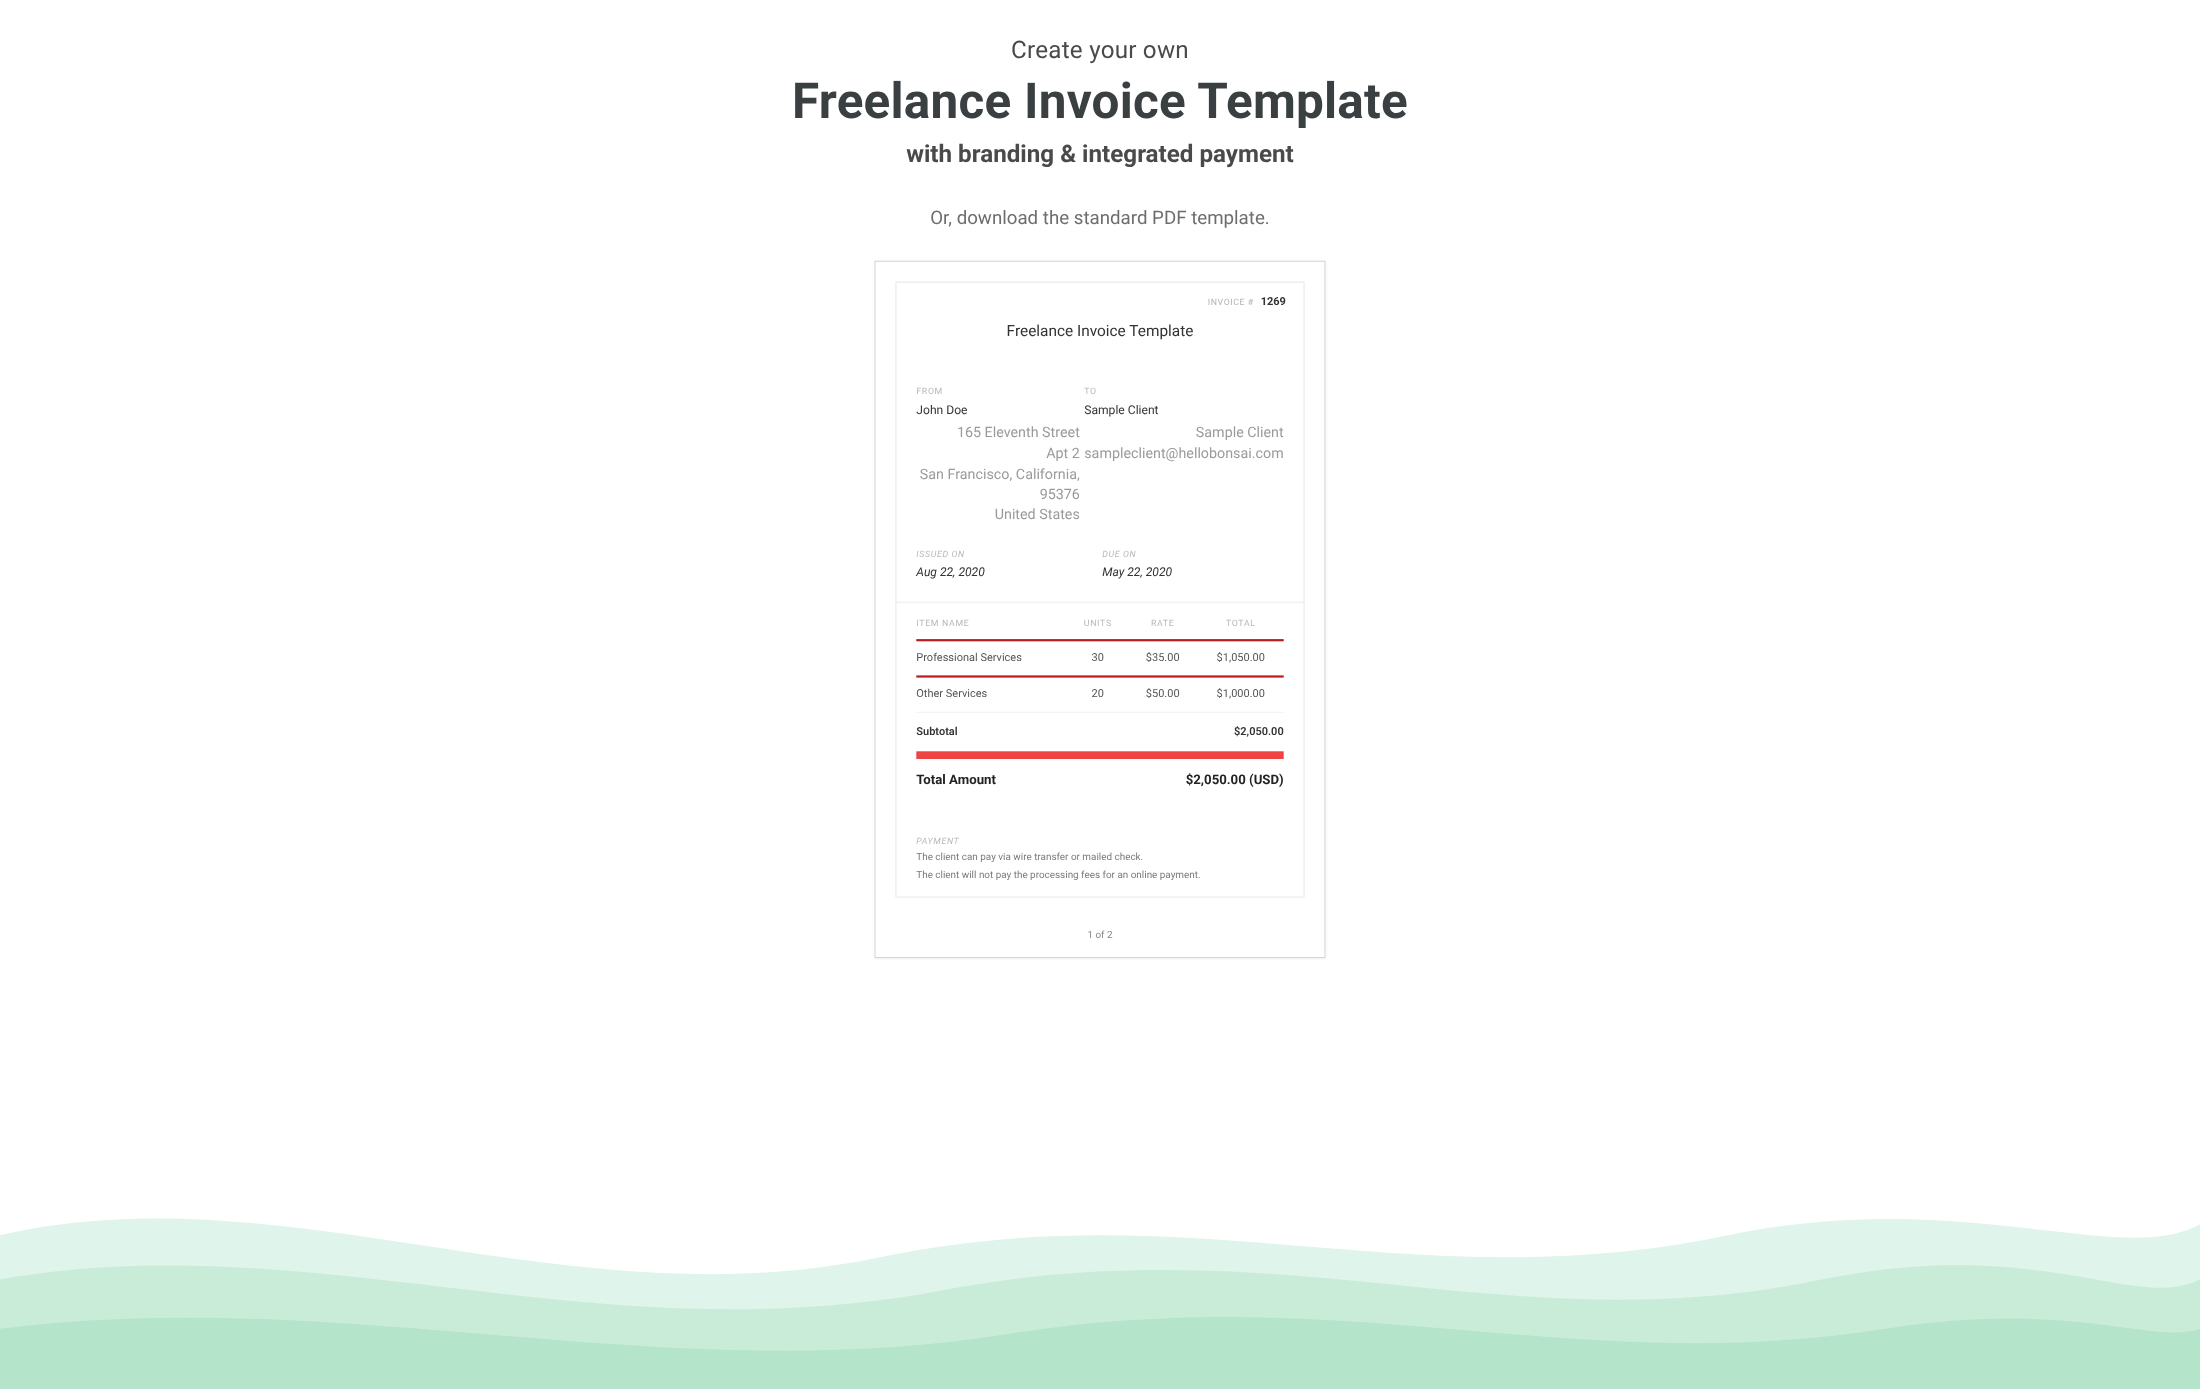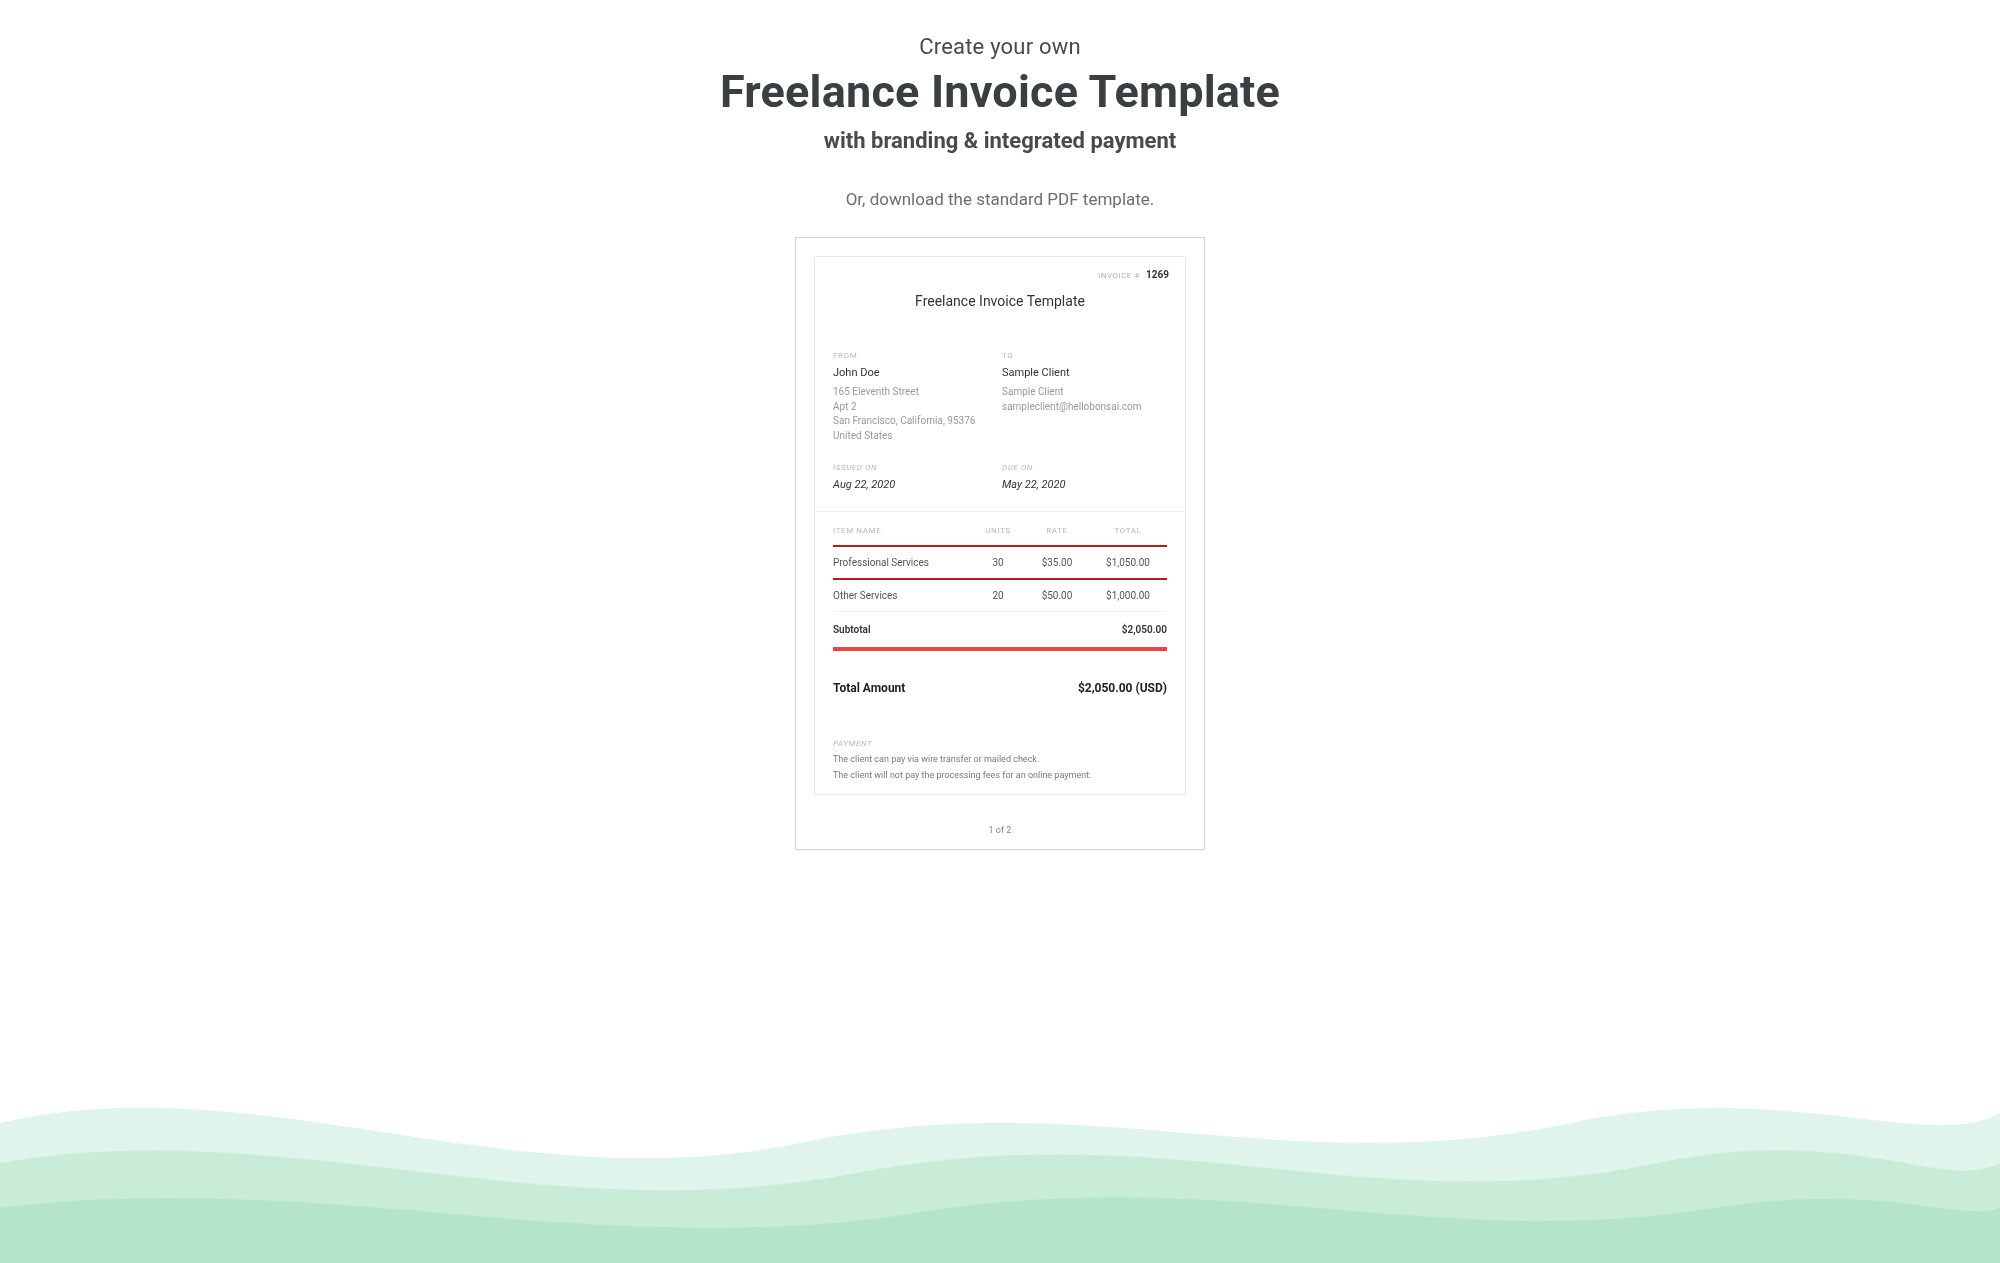--- a/index.html
+++ b/index.html
@@ -47,36 +47,36 @@
   .inv-no { position: absolute; top: 12px; right: 16px; font-size: 9px; color: #333; }
   .inv-no .lbl { color: #b2b2b2; text-transform: uppercase; letter-spacing: .5px; margin-right: 4px; font-size: 8px; }
   .inv-no .val { font-weight: 700; font-size: 10px; color: #333; }
   .doc-title { text-align: center; font-size: 14px; color: #333; margin-top: 20px; }
 
   
   .cols { display: flex; gap: 4px; }
   .col { flex: 1; }
   .minilbl { font-size: 8px; letter-spacing: .6px; color: #b8b8b8; text-transform: uppercase; margin-bottom: 6px; }
   .name { font-size: 11px; color: #333; margin-bottom: 6px; }
-  .grey { font-size: 10px; color: #9a9a9a; line-height: 1.45; }
+  .grey { font-size: 13px; color: #9a9a9a; line-height: 1.45; text-align: right; }
   .mt { margin-top: 20px; font-style: italic; }
 
   
   .items-head, .items-row {
     display: grid;
     grid-template-columns: 1fr 54px 64px 78px;
     align-items: center;
   }
   .items-head { font-size: 8px; color: #b8b8b8; text-transform: uppercase; letter-spacing: .6px; padding-bottom: 10px; }
   .items-head .r, .items-row .r { text-align: center; }
   .items-row { font-size: 10px; color: #555; padding: 10px 0; border-top: 2px solid #b91c1c; }
   .items-row .n { color: #555; }
   .subtotal-row, .total-row { display: flex; justify-content: space-between; align-items: center; }
   .subtotal-row { font-size: 10px; color: #333; padding: 12px 0; border-top: 1px solid #f1f1f1; font-weight: 600; }
-  .total-row   { font-size: 12px; color: #222; padding: 30px 0 4px 0; border-top: 4px solid #ef4444; font-weight: 700; }
+  .total-row   { font-size: 12px; color: #222; padding: 12px 0 4px 0; border-top: 7px solid #ef4444; font-weight: 700; }
 
   
   .pay p { font-size: 9px; color: #7a7a7a; margin-top: 6px; }
   .pay .minilbl { margin-bottom: 4px; font-style: italic; }
 
   .pager { text-align: center; font-size: 9px; color: #888; margin-top: 30px; }
 </style>
 </head>
 <body>
 

